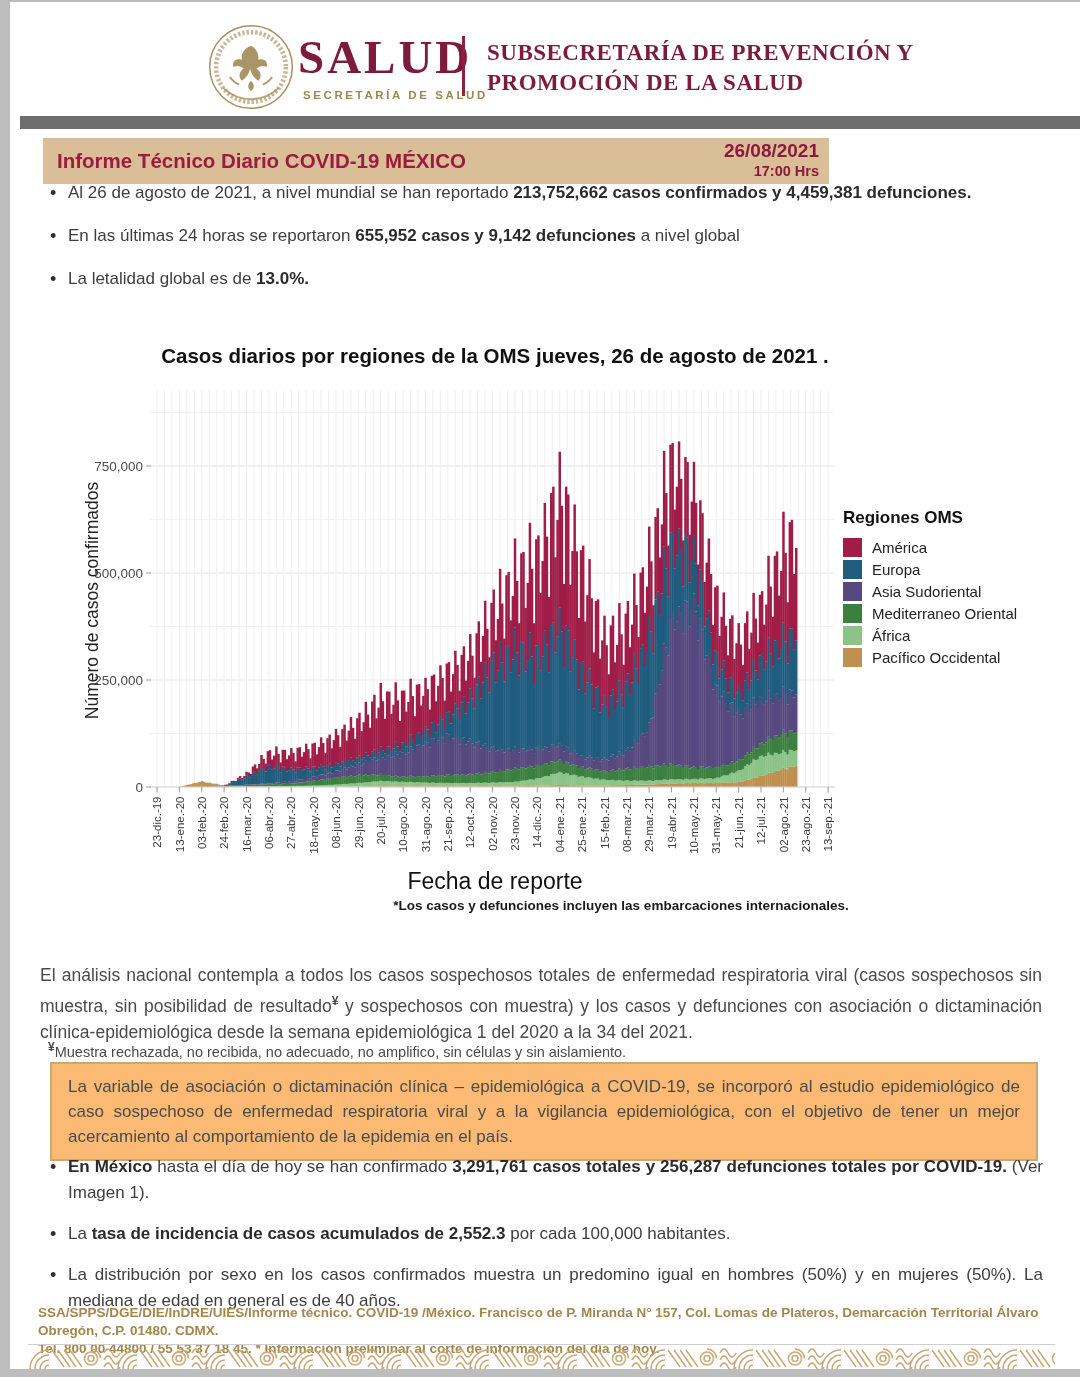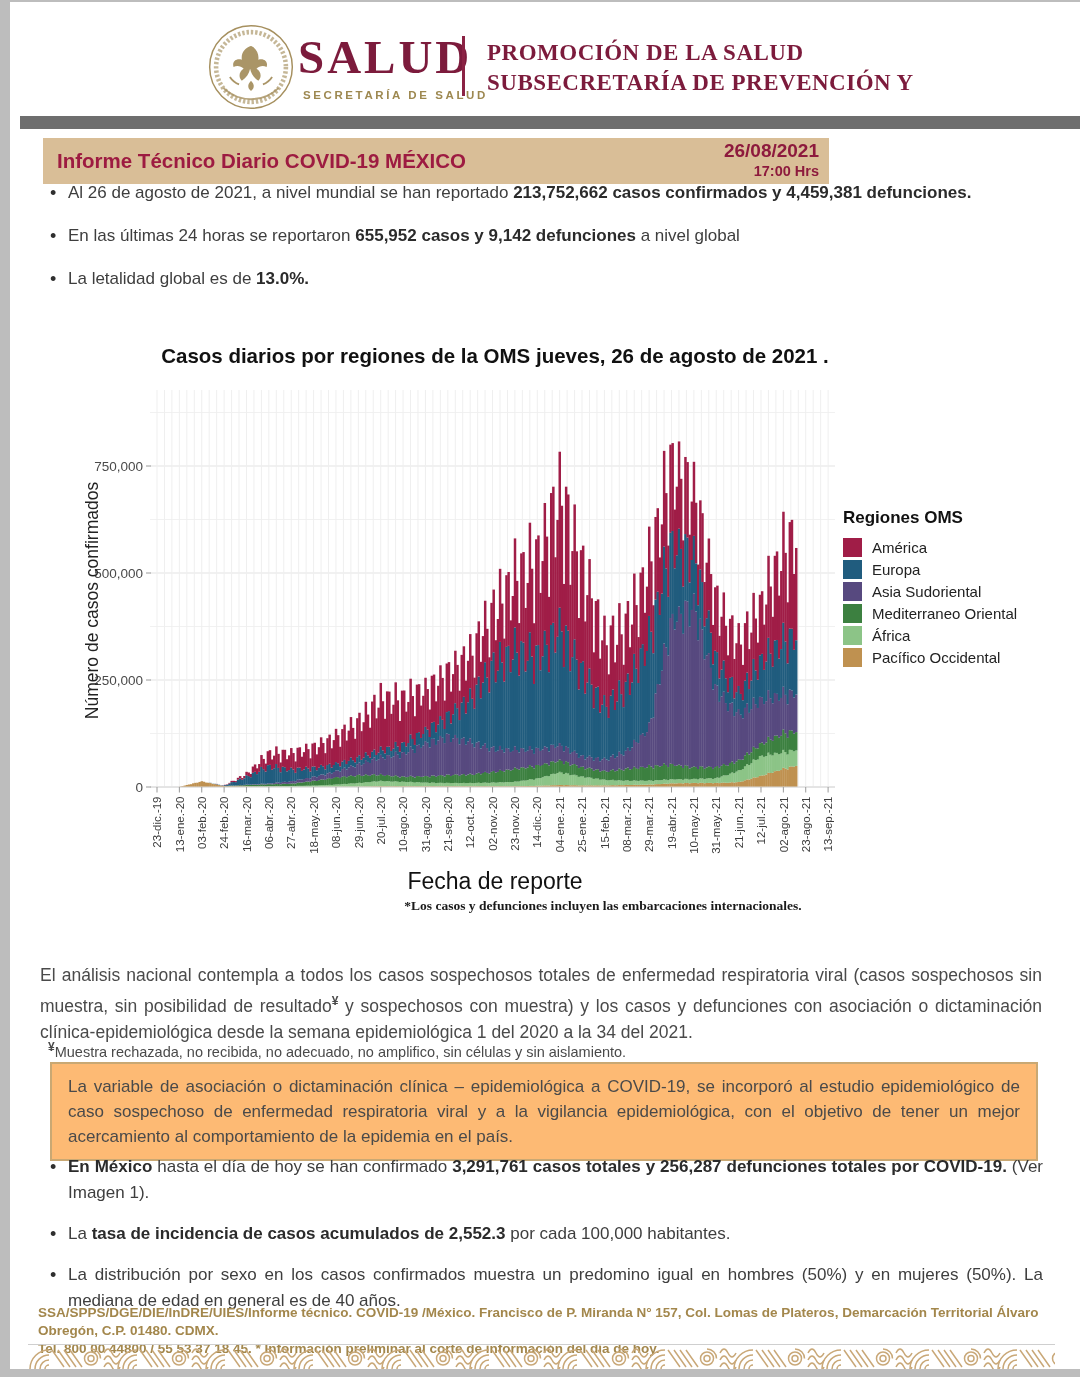--- a/index.html
+++ b/index.html
@@ -29,21 +29,21 @@
   #bullets-top { top:178px; }
   #bullets-top li { margin-bottom:17px; }
   #bullets-mx { top:1152px; }
   #bullets-mx li { margin-bottom:15px; }
 
   
   .chart-title { position:absolute; left:135px; top:342px; width:700px; text-align:center; font-size:20.5px; font-weight:bold; color:#111; }
   #chart-svg { position:absolute; left:0; top:370px; width:1060px; height:565px; }
   .ylabel { position:absolute; left:-103px; top:588px; width:370px; text-align:center; transform:rotate(-90deg); font-size:17.5px; color:#222; }
   .xlabel { position:absolute; left:140px; top:866px; width:690px; text-align:center; font-size:23px; color:#111; }
-  .chart-footnote { position:absolute; left:323px; top:896px; width:540px; text-align:center; font-size:13.5px; font-weight:bold; color:#1a1a1a;font-family:Liberation Serif, serif; }
+  .chart-footnote { position:absolute; left:341px; top:896px; width:540px; text-align:center; font-size:13.5px; font-weight:bold; color:#1a1a1a; }
 
   .legend { position:absolute; left:833px; top:506px; width:210px; }
   .legend-title { font-size:17px; font-weight:bold; color:#111; margin-bottom:10px; }
   .legend-item { display:flex; align-items:flex-end; margin-bottom:3px; }
   .legend-swatch { width:19px; height:19px; flex:0 0 19px; margin-right:10px; }
   .legend-label { font-size:15px; color:#222; line-height:19px; }
 
   
   .analysis { position:absolute; left:30px; top:960px; width:1002px; font-size:17.5px; line-height:26px; color:#4A4A4A; text-align:justify; }
   .analysis sup, .analysis-note sup { font-size:12px; font-weight:bold; }
@@ -70,22 +70,22 @@
       <path d="M50,26 C43,28 39,34 40,41 C34,39 29,43 31,49 C35,47 39,48 42,51 C37,54 36,60 40,64 C45,61 48,56 49,51 C50,56 53,61 58,64 C62,60 61,54 56,51 C59,48 63,47 67,49 C69,43 64,39 58,41 C59,34 55,28 50,26 Z"></path>
       <circle cx="50" cy="30" r="3.2"></circle>
       <path d="M50,64 C46,68 46,72 50,75 C54,72 54,68 50,64 Z"></path>
       <path d="M27,60 q4,6 10,8 M73,60 q-4,6 -10,8" stroke="#A6905F" stroke-width="2" fill="none"></path>
     </g>
   </svg>
   <div class="salud-word">SALUD</div>
   <div class="salud-sub">SECRETARÍA DE SALUD</div>
   <div class="hdr-divider"></div>
   <div class="subsec">
+    <div>SUBSECRETARÍA DE PREVENCIÓN Y</div>
     <div>PROMOCIÓN DE LA SALUD</div>
-    <div>SUBSECRETARÍA DE PREVENCIÓN Y</div>
   </div>
   <div class="gray-bar"></div>
 
   <div class="title-bar">
     <div class="doc-title">Informe Técnico Diario COVID-19 MÉXICO</div>
     <div class="date-block">
       <div class="date-line">26/08/2021</div>
       <div class="time-line">17:00 Hrs</div>
     </div>
   </div>

